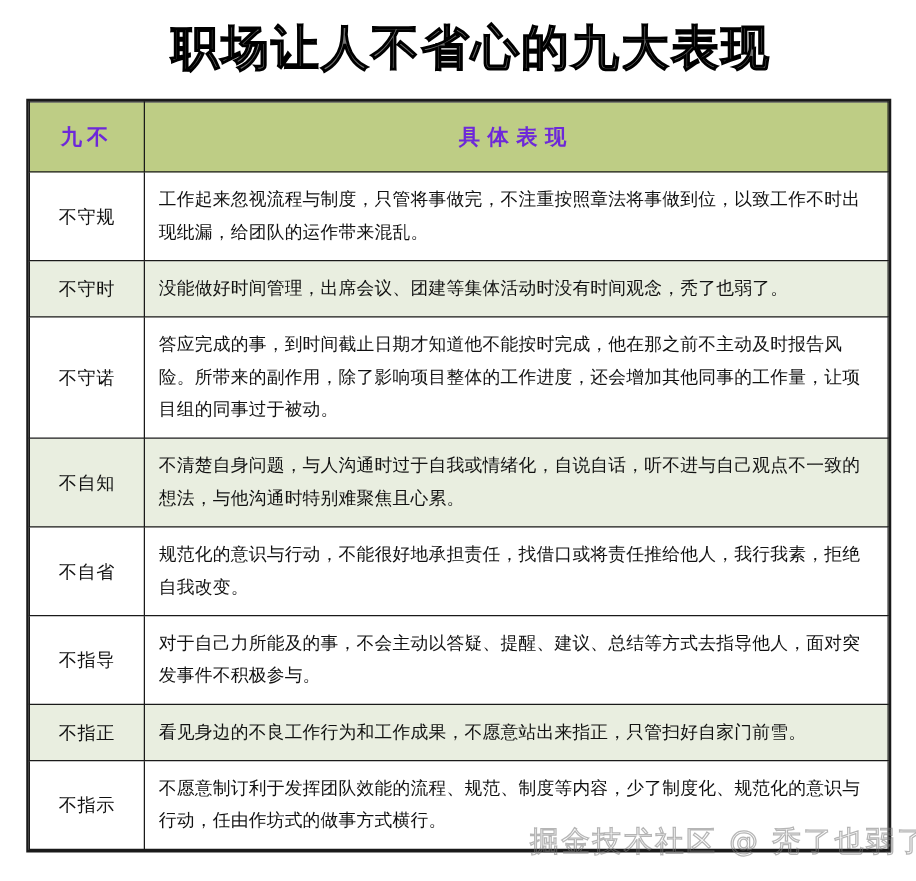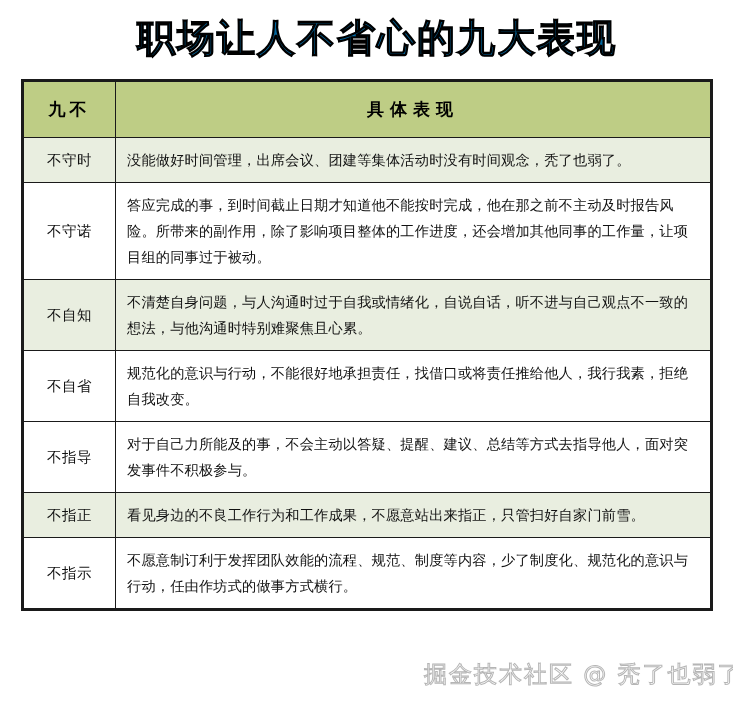--- a/index.html
+++ b/index.html
@@ -18,21 +18,21 @@
     position: relative;
     width: 733px;
     height: 705px;
     box-sizing: border-box;
   }
   .title {
     text-align: center;
     font-size: 38px;
     font-weight: 900;
     letter-spacing: 2px;
-    color: #0369a1;
+    color: #737373;
     padding-top: 6px;
     line-height: 64px;
     font-family: "DejaVu Sans", "Liberation Sans", sans-serif;
     -webkit-text-stroke: 1.1px #000;
     white-space: nowrap;
     margin-left: 21px;
   }
   .table-wrap {
     position: absolute;
     left: 21px;
@@ -54,21 +54,21 @@
   table.nine-table td {
     border: 1px solid #1a1a1a;
     box-sizing: border-box;
     vertical-align: middle;
   }
   table.nine-table thead th {
     background: #becd85;
     font-size: 17px;
     font-weight: bold;
     letter-spacing: 4px;
-    color: #000000;
+    color: #6d28d9;
     height: 43px;
     padding: 16px 4px;
     text-align: center;
   }
   table.nine-table thead th.col-detail {
     letter-spacing: 6px;
   }
   table.nine-table td.term {
     text-align: center;
     font-size: 14.5px;
@@ -118,20 +118,24 @@
         <col class="c1">
         <col class="c2">
       </colgroup>
       <thead>
         <tr>
           <th class="col-term">九不</th>
           <th class="col-detail">具体表现</th>
         </tr>
       </thead>
       <tbody>
+        <tr class="row-plain">
+          <td class="term">不守规</td>
+          <td class="detail">工作起来忽视流程与制度，只管将事做完，不注重按照章法将事做到位，以致工作不时出现纰漏，给团队的运作带来混乱。</td>
+        </tr>
         <tr class="row-alt">
           <td class="term">不守时</td>
           <td class="detail">没能做好时间管理，出席会议、团建等集体活动时没有时间观念，秃了也弱了。</td>
         </tr>
         <tr class="row-plain">
           <td class="term">不守诺</td>
           <td class="detail">答应完成的事，到时间截止日期才知道他不能按时完成，他在那之前不主动及时报告风险。所带来的副作用，除了影响项目整体的工作进度，还会增加其他同事的工作量，让项目组的同事过于被动。</td>
         </tr>
         <tr class="row-alt">
           <td class="term">不自知</td>

